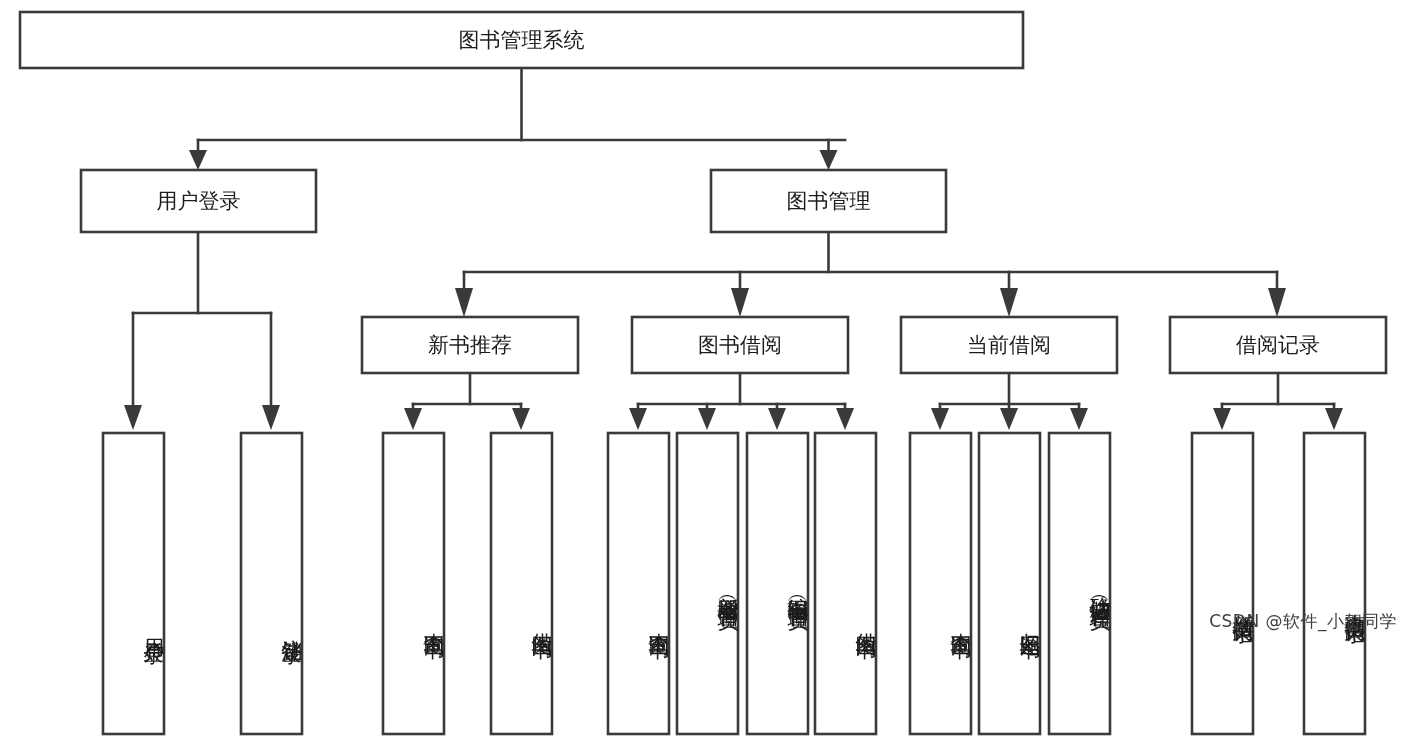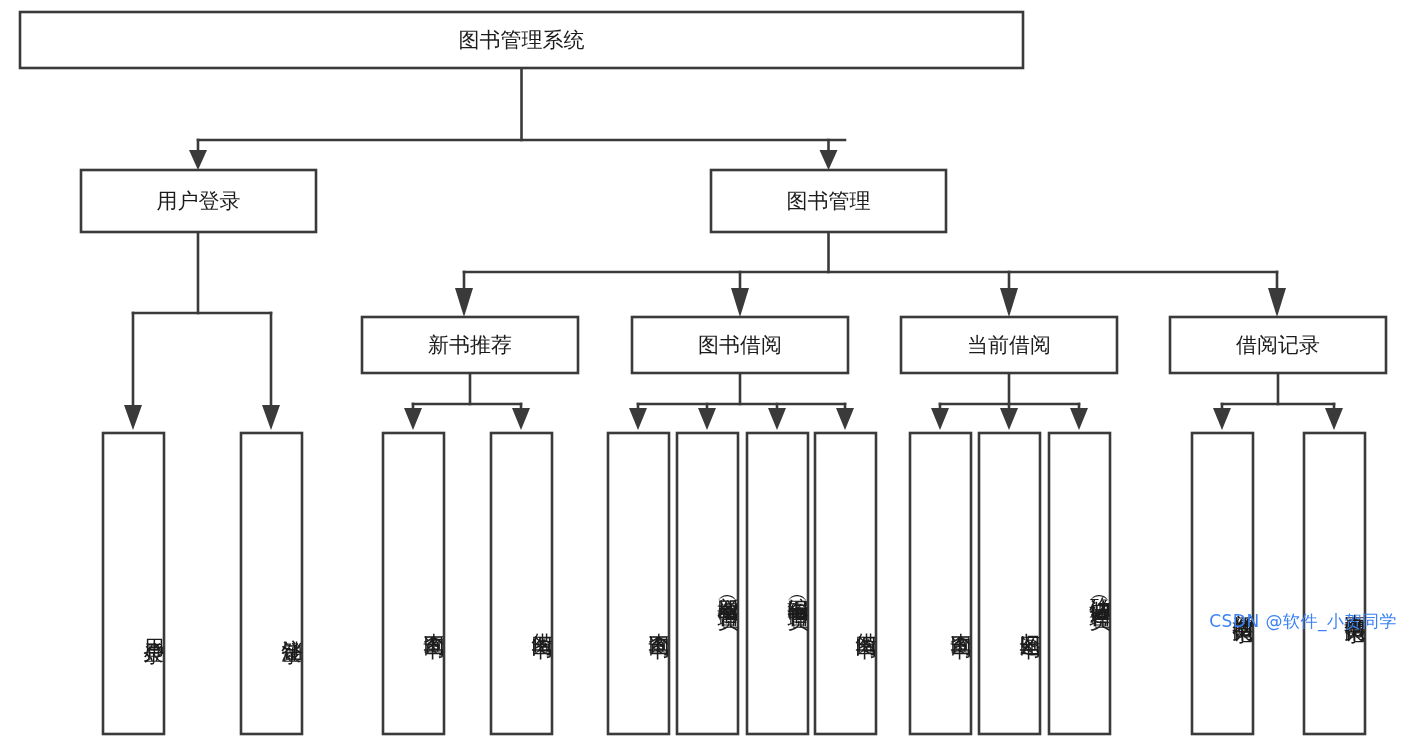--- a/index.html
+++ b/index.html
@@ -63,21 +63,21 @@
     justify-content: center;
     line-height: 1;
     pointer-events: none;
   }
   #watermark {
     position: absolute;
     right: 8px;
     bottom: 6px;
     font-family: "DejaVu Sans", "Liberation Sans", sans-serif;
     font-size: 17px;
-    color: #3b82f6;
+    color: #404040;
     white-space: nowrap;
     letter-spacing: 0.5px;
   }
 </style>
 </head>
 <body>
 
 <div id="diagram-root">
 
   <svg id="diagram-svg" viewBox="0 0 1405 747">

